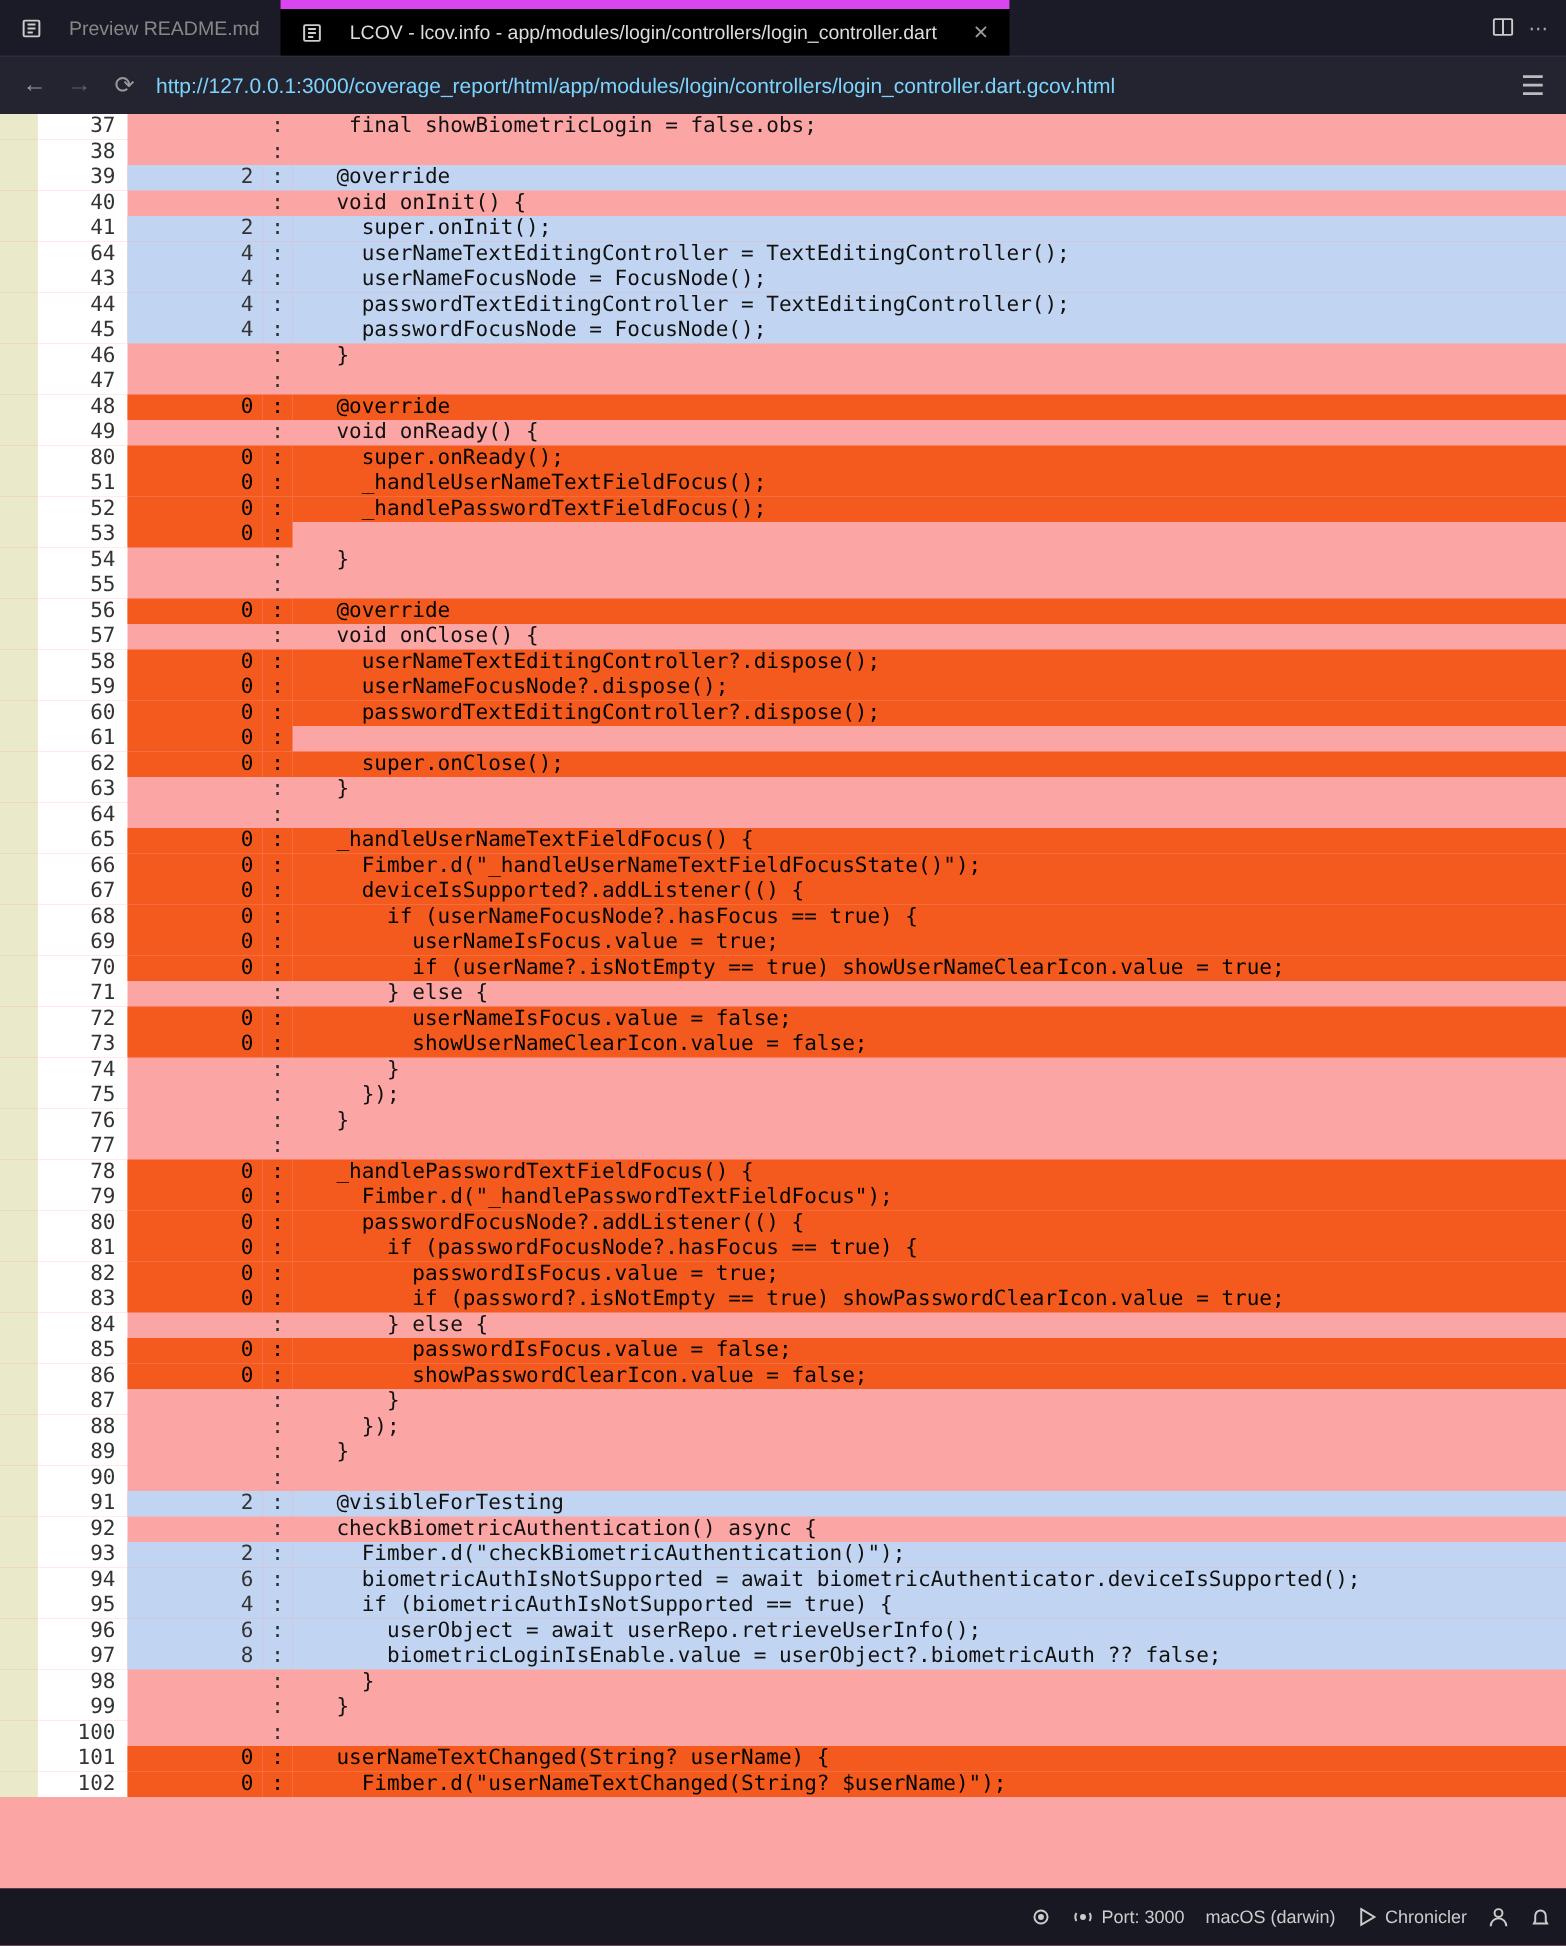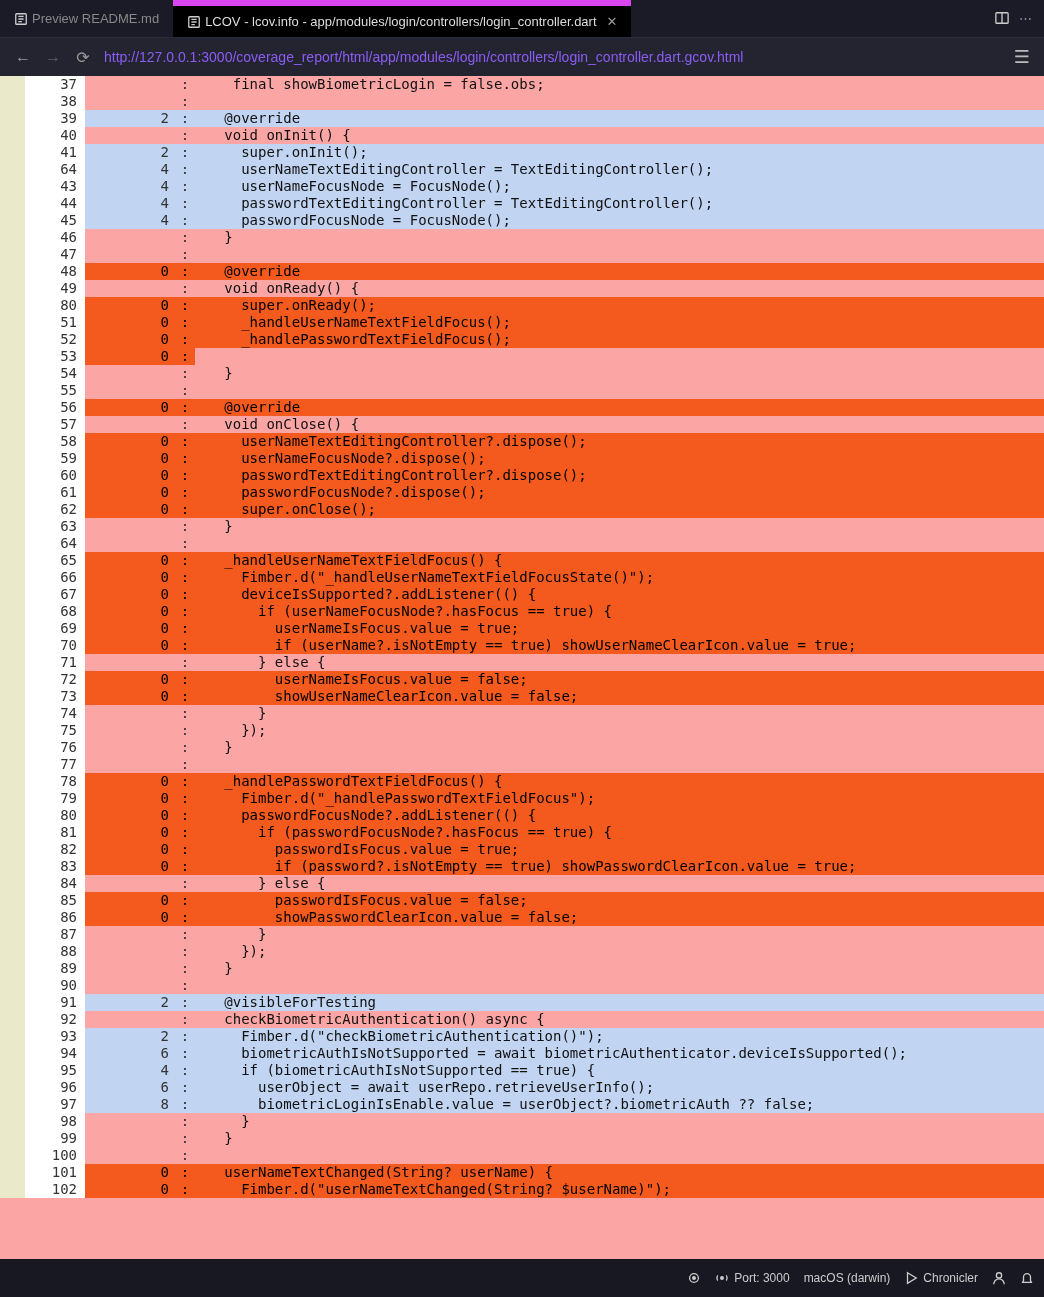--- a/index.html
+++ b/index.html
@@ -1,25 +1,25 @@
 <!DOCTYPE html>
 <html><head>
 <meta charset="utf-8">
 <style>
 *{margin:0;padding:0;box-sizing:border-box}
 body{background:#1e1f2e;color:#ccc;font-family:-apple-system,"Segoe UI",sans-serif;font-size:13px;width:1044px;height:1297px;overflow:hidden;display:flex;flex-direction:column}
 .tab-bar{display:flex;background:#1a1b26;height:38px;align-items:center;border-bottom:1px solid #2a2b3d}
-.tab{display:flex;align-items:center;gap:4px;padding:0 14px;height:100%;color:#888;cursor:pointer;white-space:nowrap}
+.tab{display:flex;align-items:center;gap:18px;padding:0 14px;height:100%;color:#888;cursor:pointer;white-space:nowrap}
 .tab.active{background:#000000;color:#ddd;border-top:6px solid #d946ef}
 .tab-close{color:#999;margin-left:6px;cursor:pointer}
 .tab-spacer{flex:1}
 .tab-controls{display:flex;gap:10px;padding:0 12px;color:#aaa}
 .addr-row{display:flex;align-items:center;gap:12px;padding:6px 14px;background:#23242f;height:38px}
 .nav-btn{color:#999;cursor:pointer;font-size:16px;width:18px;text-align:center}
-.addr{color:#8b5cf6;font-size:14px;flex:1;white-space:nowrap;overflow:hidden}
+.addr{color:#7dd3fc;font-size:14px;flex:1;white-space:nowrap;overflow:hidden}
 .menu-icon{color:#bbb;cursor:pointer;font-size:18px}
 .code{flex:1;overflow:auto;background:#fca5a5}
 .line{display:flex;font-family:Menlo,Consolas,monospace;font-size:14px;line-height:17px}
 .gutter{width:25px;flex-shrink:0;background:#eaeacb}
 .lnum{width:60px;text-align:right;padding-right:8px;color:#333;flex-shrink:0;background:#fff}
 .hits{width:90px;text-align:right;padding-right:6px;color:#333;flex-shrink:0}
 .colon{width:20px;color:#333;flex-shrink:0;text-align:center}
 .txt{flex:1;white-space:pre;color:#111;padding-left:4px}
 .cov-hit .hits,.cov-hit .colon,.cov-hit .txt{background:#c1d4f1}
 .cov-miss .hits,.cov-miss .colon,.cov-miss .txt{background:#f45a1e;color:#000}
@@ -231,21 +231,20 @@
       <span class="lnum">60</span>
       <span class="hits">0</span>
       <span class="colon">:</span>
       <span class="txt">     passwordTextEditingController?.dispose();</span>
     </div>
     <div class="line cov-miss">
       <span class="gutter"></span>
       <span class="lnum">61</span>
       <span class="hits">0</span>
       <span class="colon">:</span>
-      <span class="txt">     passwordFocusNode?.dispose();</span>
     </div>
     <div class="line cov-miss">
       <span class="gutter"></span>
       <span class="lnum">62</span>
       <span class="hits">0</span>
       <span class="colon">:</span>
       <span class="txt">     super.onClose();</span>
     </div>
     <div class="line">
       <span class="gutter"></span>

